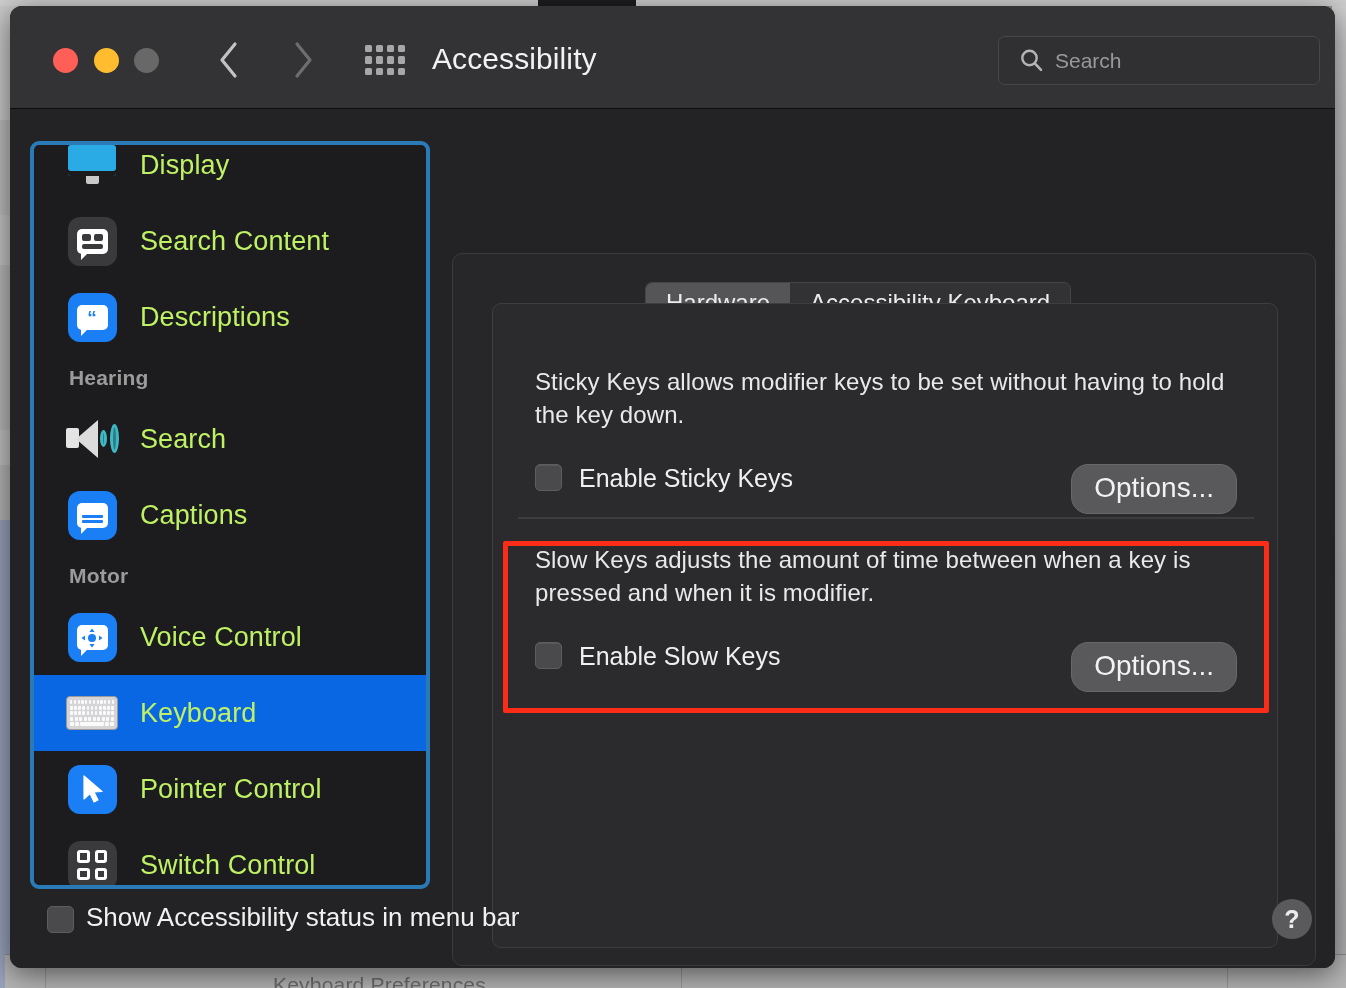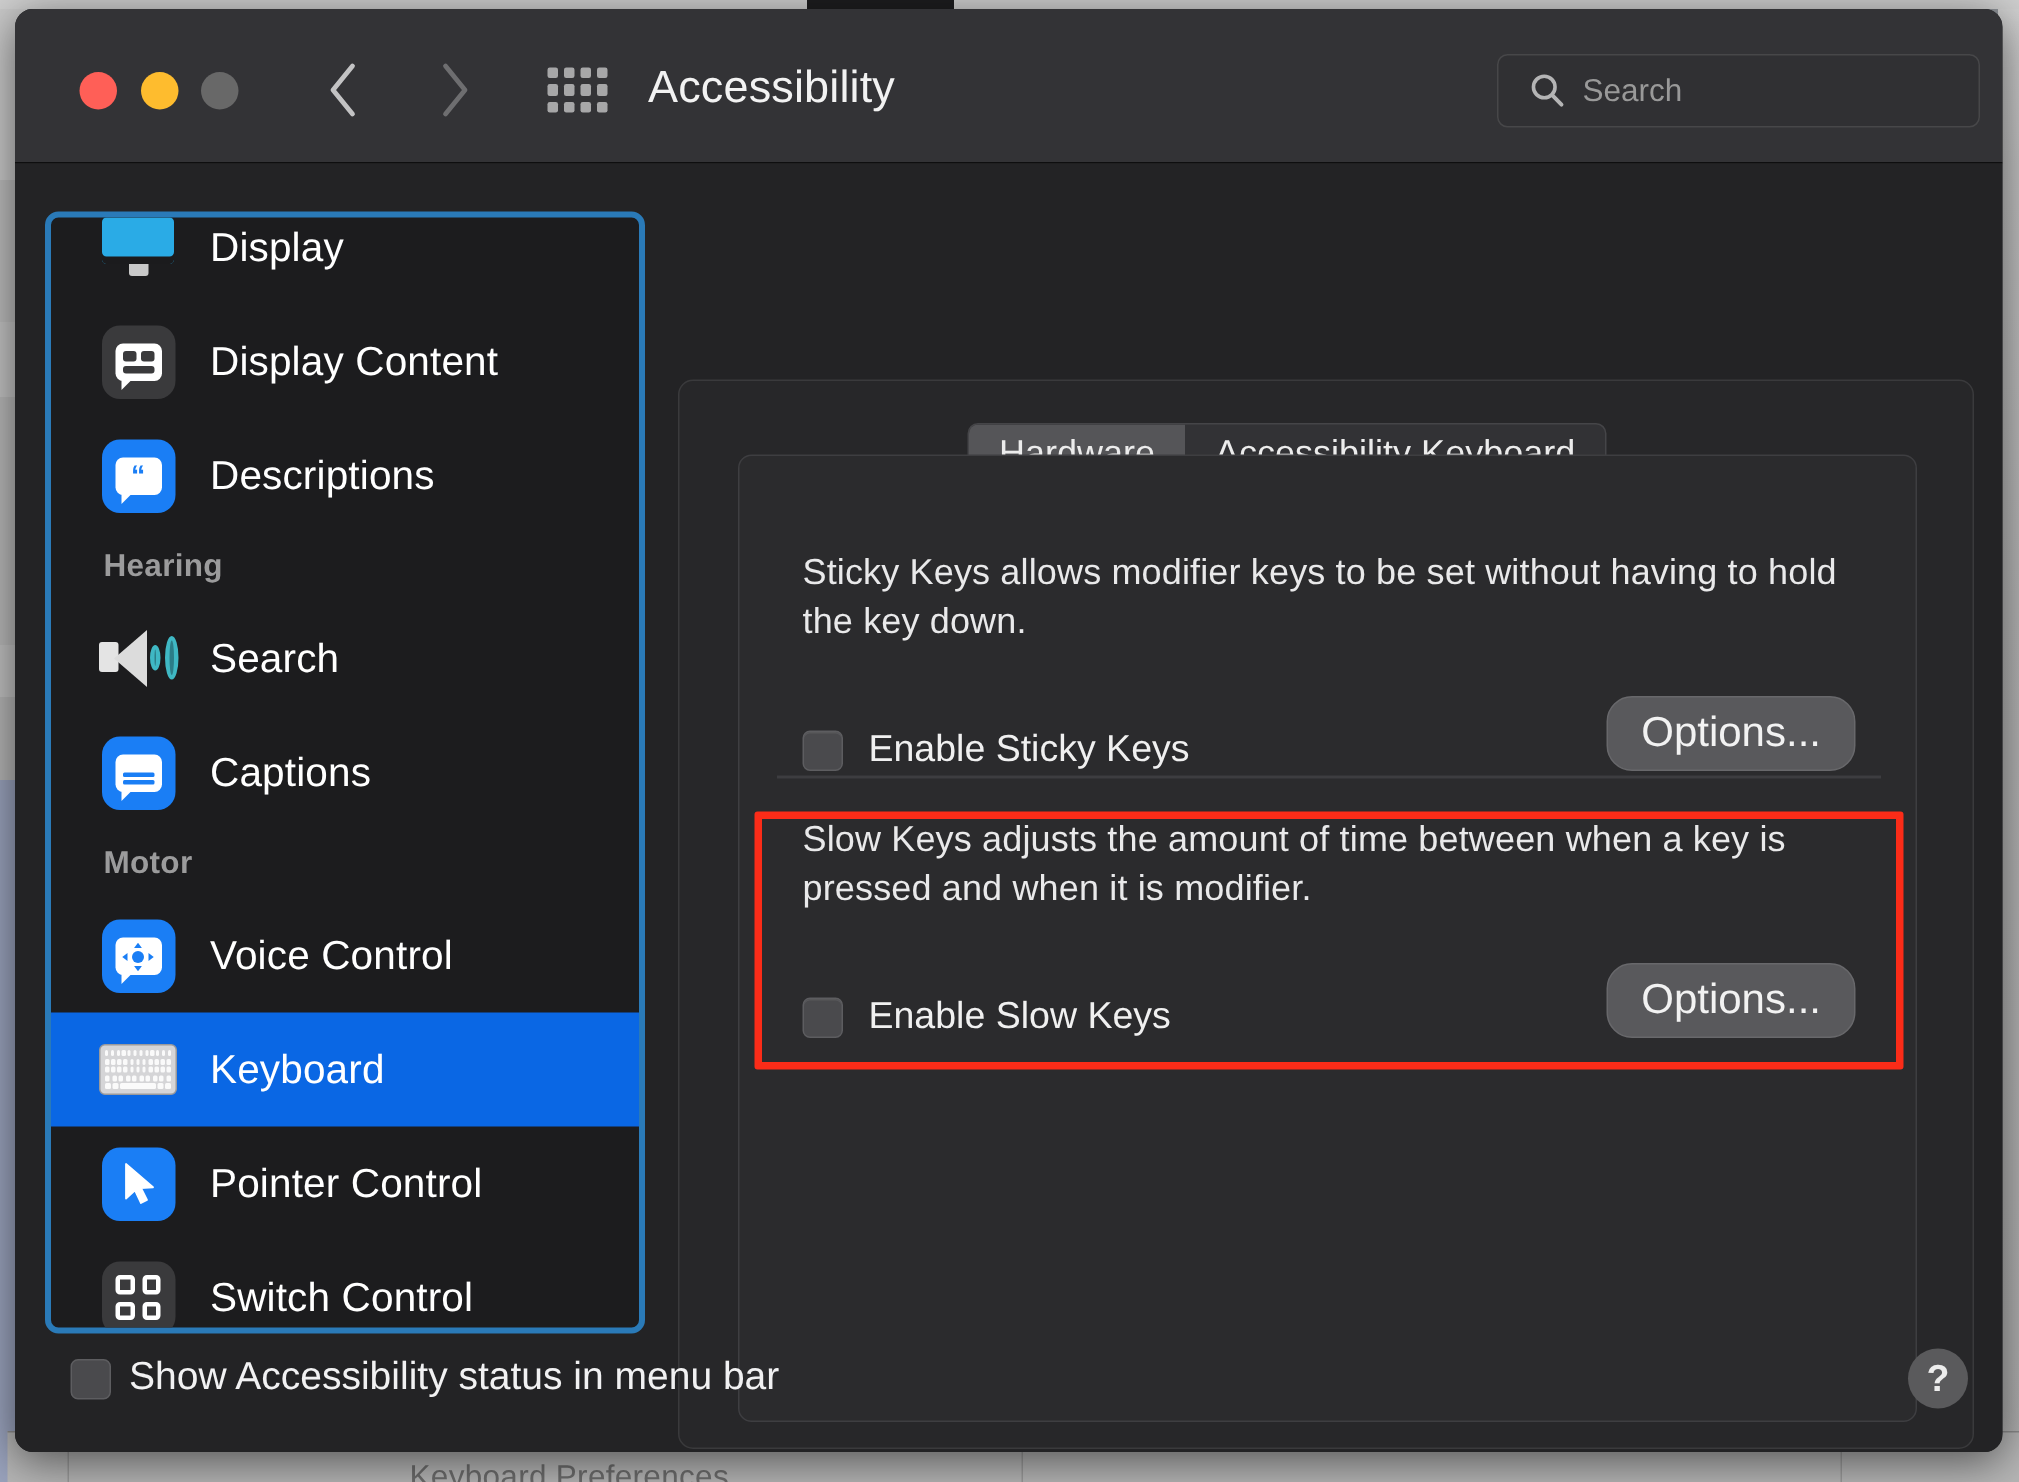--- a/index.html
+++ b/index.html
@@ -139,21 +139,21 @@
     padding-left:32px;
     cursor:default;
   }
   .srow.selected{ background:#0a67e4; }
   .srow .ico{
     width:52px; height:52px; flex:0 0 52px;
     display:flex; align-items:center; justify-content:center;
   }
   .srow .lbl{
     margin-left:22px;
-    font-size:27px; color:#ffffff; letter-spacing:.1px;
+    font-size:27px; color:#bef264; letter-spacing:.1px;
     white-space:nowrap;
   }
   .sgroup{
     font-size:21px; color:#9b9b9c; font-weight:bold;
     padding-left:35px; height:46px; display:flex; align-items:center;
     letter-spacing:.2px;
   }
 
   
   .ic-display{
@@ -250,21 +250,21 @@
   .sec{ position:absolute; left:0; width:786px; }
   #sec-sticky{ top:62px; }
   #sec-slow{ top:240px; }
 
   .desc{
     font-size:24px; color:#e9e9ea; line-height:1.36;
     padding:0 44px 0 42px;
     letter-spacing:.1px;
   }
   .ctlrow{
-    display:flex; align-items:flex-end;
+    display:flex; align-items:flex-start;
     margin-top:33px; padding:0 42px;
   }
   .cb{
     width:27px; height:27px; flex:0 0 27px;
     background:#4a4a4d; border:1px solid #5d5d60;
     border-radius:5px;
     box-shadow:inset 0 1px 0 rgba(255,255,255,.08);
   }
   .cb-lbl{ margin-left:17px; font-size:25px; color:#f0f0f0; white-space:nowrap; }
   .optbtn{
@@ -392,21 +392,21 @@
         <div class="srow">
           <span class="ico">
             <span class="ic-rounded ic-dark">
               <span class="bubble">
                 <span class="sq" style="left:5px;top:5px;width:9px;height:7px;"></span>
                 <span class="sq" style="left:17px;top:5px;width:9px;height:7px;"></span>
                 <span class="sq" style="left:5px;top:15px;width:21px;height:5px;"></span>
               </span>
             </span>
           </span>
-          <span class="lbl">Display Content</span>
+          <span class="lbl">Search Content</span>
         </div>
 
         <div class="srow">
           <span class="ico">
             <span class="ic-rounded ic-blue">
               <span class="bubble">
                   <span class="q">“</span>
                 </span>
             </span>
           </span>

